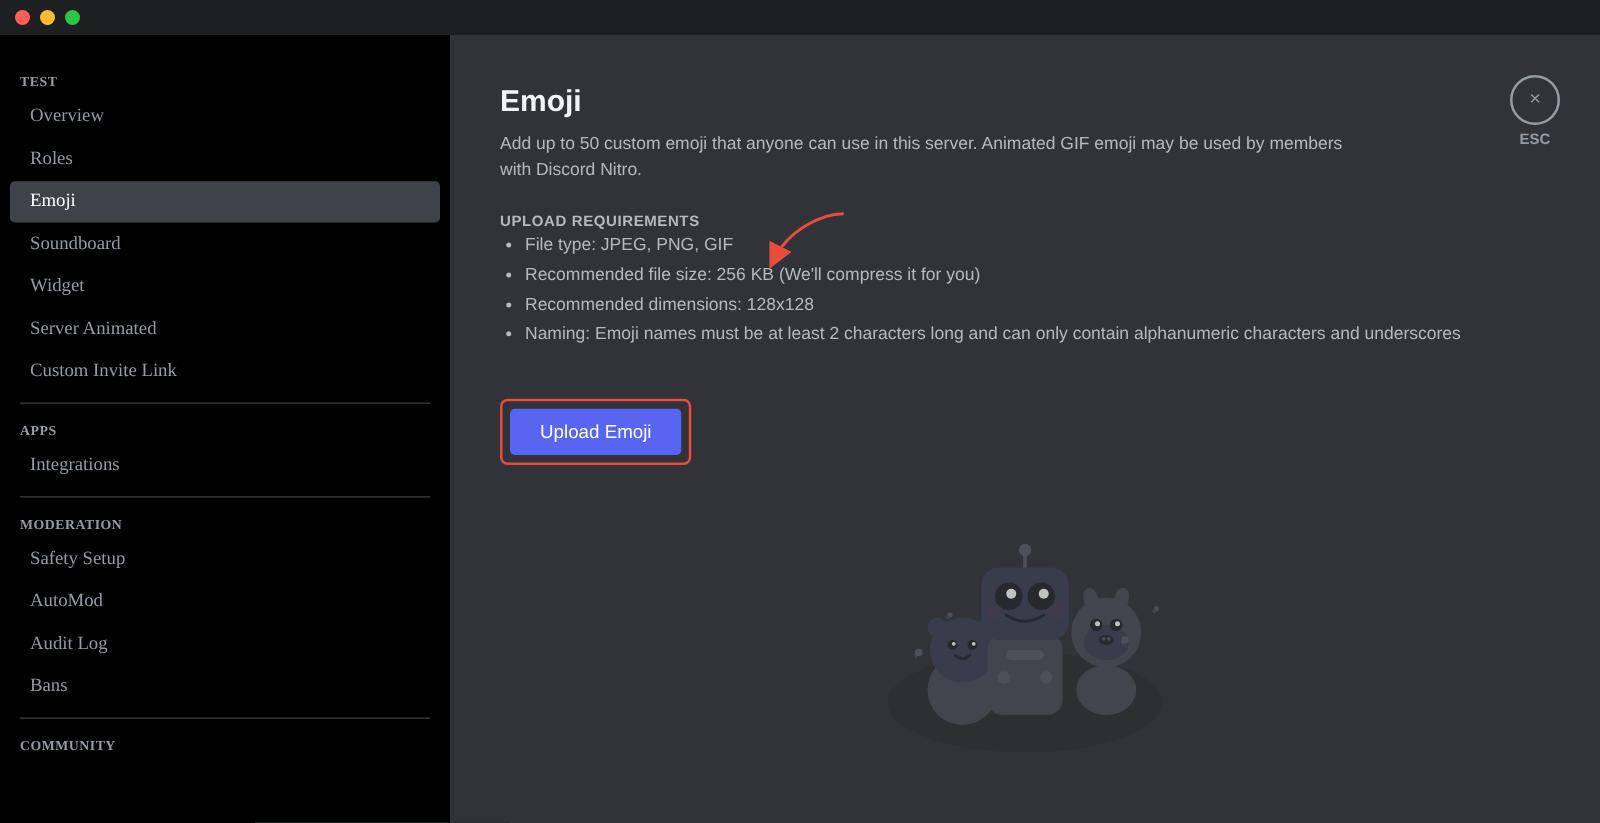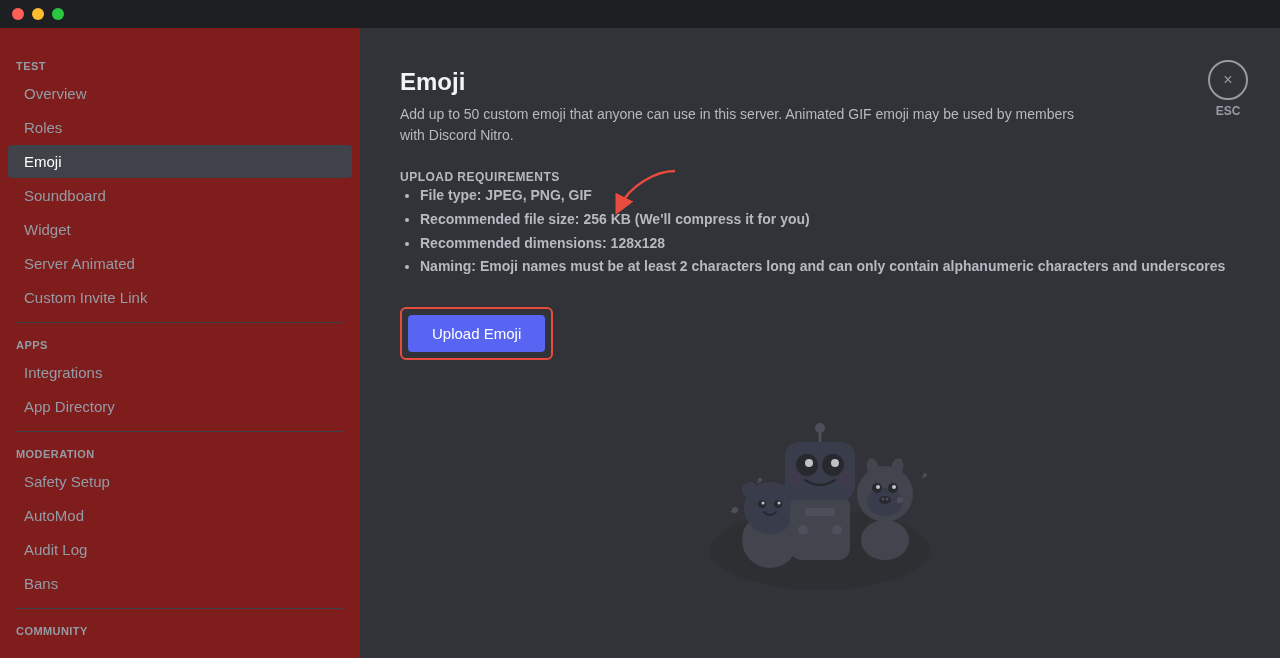--- a/index.html
+++ b/index.html
@@ -36,25 +36,26 @@
     
     .app-layout {
       display: flex;
       width: 100%;
       height: calc(100% - 28px);
     }
 
     
     .sidebar {
       width: 360px;
-      background: #7f1d1d;
+      background: #000000;
       height: 100%;
       overflow-y: auto;
       padding: 16px 0;
       flex-shrink: 0;
+      font-family: Liberation Serif, serif;
     }
     .sidebar::-webkit-scrollbar { width: 4px; }
     .sidebar::-webkit-scrollbar-thumb { background: #1a1b1e; border-radius: 2px; }
 
     .sidebar-section-label {
       font-size: 11px;
       font-weight: 700;
       color: #949ba4;
       letter-spacing: 0.04em;
       text-transform: uppercase;
@@ -115,22 +116,21 @@
       font-size: 12px;
       font-weight: 700;
       color: #b5bac1;
       letter-spacing: 0.04em;
       text-transform: uppercase;
     }
 
     .requirements-list {
       list-style: disc;
       padding-left: 20px;
-      margin-bottom: 28px;
-      font-weight: bold;
+      margin-bottom: 40px;
     }
     .requirements-list li {
       font-size: 14px;
       color: #b5bac1;
       line-height: 1.7;
     }
 
     
     .upload-btn-wrapper {
       border: 2px solid #e74c3c;
@@ -233,23 +233,20 @@
       <span>Custom Invite Link</span>
     </div>
 
     <div class="sidebar-divider"></div>
 
     <div class="sidebar-section-label">APPS</div>
 
     <div class="sidebar-item">
       <span>Integrations</span>
     </div>
-    <div class="sidebar-item">
-      <span>App Directory</span>
-    </div>
 
     <div class="sidebar-divider"></div>
 
     <div class="sidebar-section-label">MODERATION</div>
 
     <div class="sidebar-item">
       <span>Safety Setup</span>
     </div>
     <div class="sidebar-item">
       <span>AutoMod</span>

